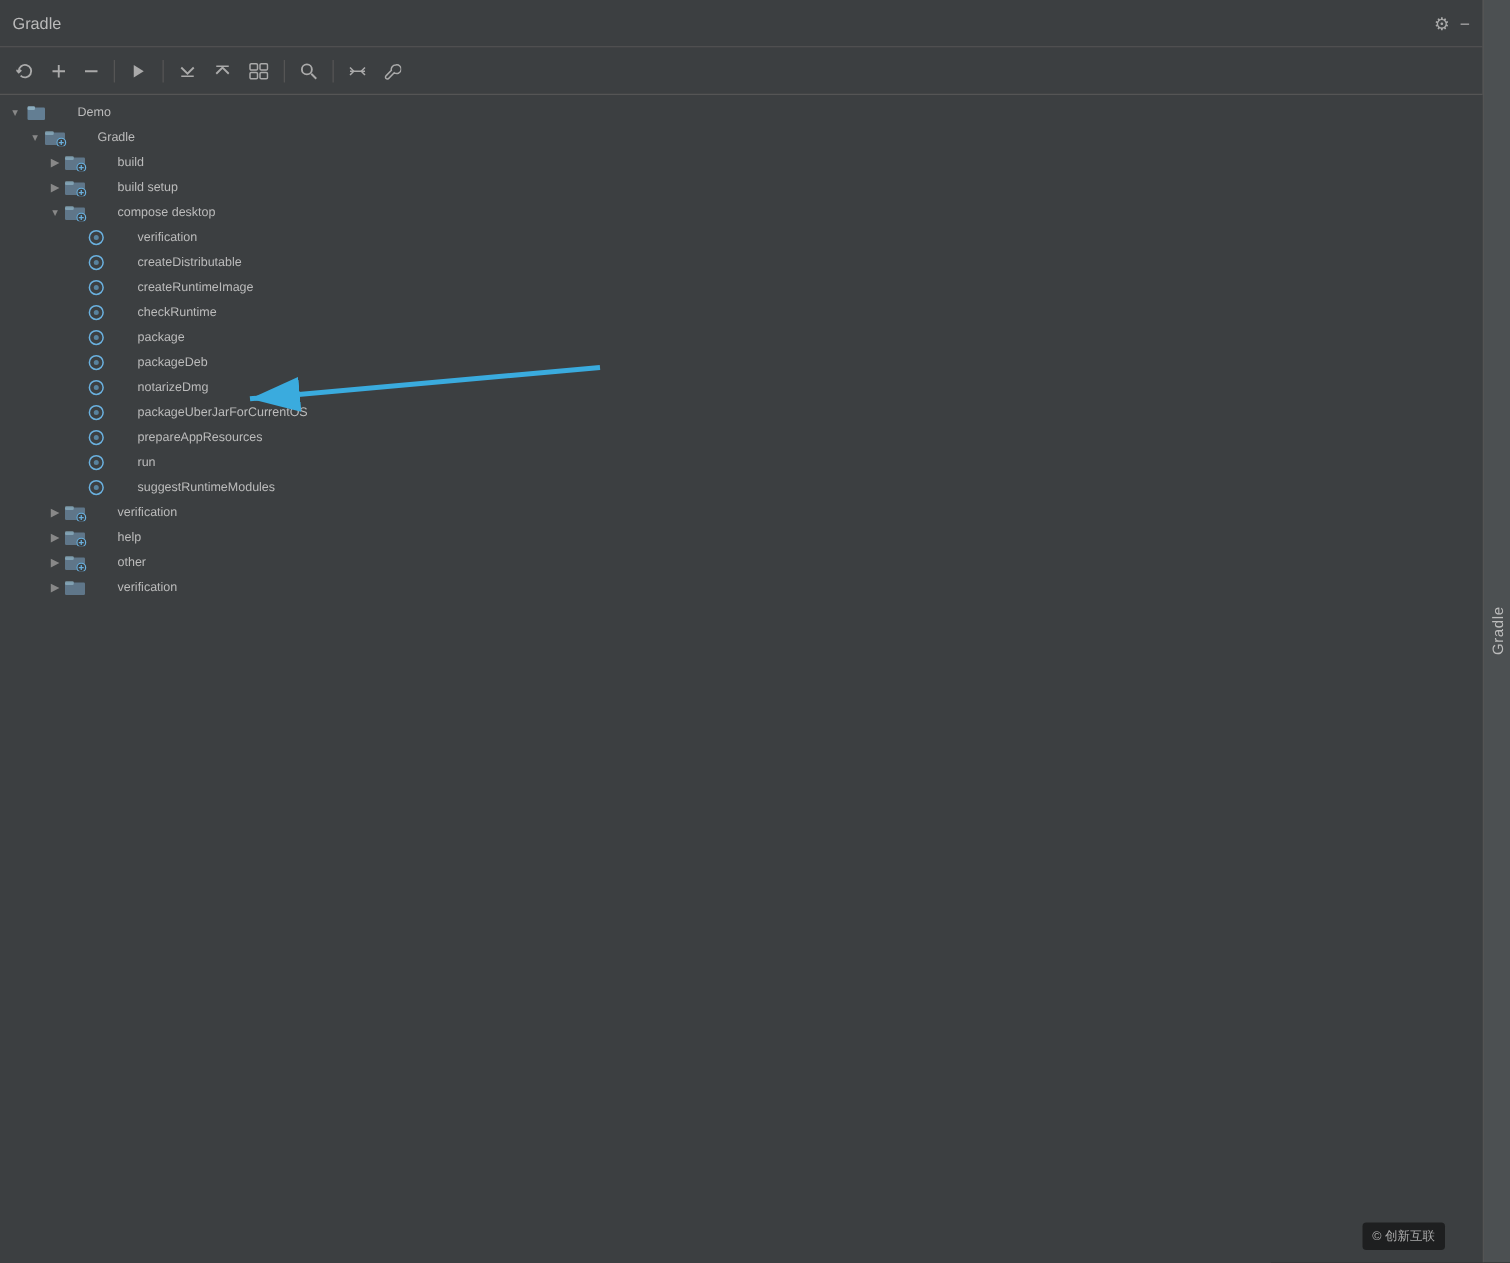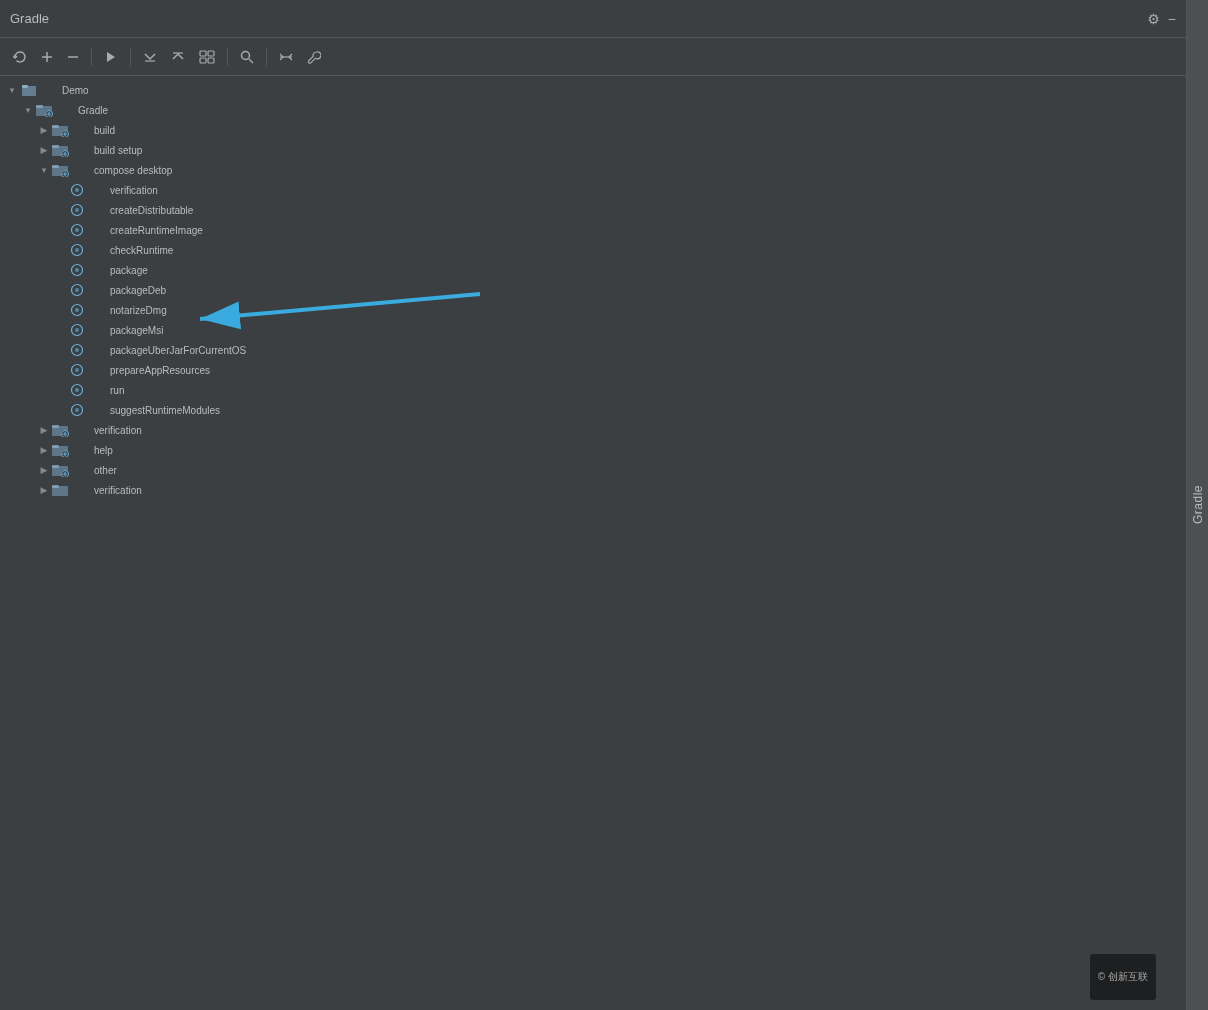--- a/index.html
+++ b/index.html
@@ -155,21 +155,21 @@
     }
 
     
     .watermark {
       position: absolute;
       bottom: 10px;
       right: 30px;
       background: rgba(0,0,0,0.5);
       color: #aaa;
       font-size: 10px;
-      padding: 16px 8px;
+      padding: 4px 8px;
       border-radius: 3px;
       z-index: 10;
     }
 
     
     .arrow-overlay {
       position: absolute;
       top: 230px;
       left: 230px;
       pointer-events: none;
@@ -415,30 +415,20 @@
         <span class="tree-indent" style="width:68px"></span>
         <span class="tree-icon">
           <svg width="14" height="14" viewBox="0 0 14 14" fill="none">
             <circle cx="7" cy="7" r="5.5" stroke="#6ab0de" stroke-width="1.2" fill="none"></circle>
             <circle cx="7" cy="7" r="2" fill="#6ab0de" opacity="0.6"></circle>
           </svg>
         </span>
         <span class="tree-label">notarizeDmg</span>
       </div>
 
-      <div class="tree-item">
-        <span class="tree-indent" style="width:68px"></span>
-        <span class="tree-icon">
-          <svg width="14" height="14" viewBox="0 0 14 14" fill="none">
-            <circle cx="7" cy="7" r="5.5" stroke="#6ab0de" stroke-width="1.2" fill="none"></circle>
-            <circle cx="7" cy="7" r="2" fill="#6ab0de" opacity="0.6"></circle>
-          </svg>
-        </span>
-        <span class="tree-label">packageMsi</span>
-      </div>
 
       <div class="tree-item">
         <span class="tree-indent" style="width:68px"></span>
         <span class="tree-icon">
           <svg width="14" height="14" viewBox="0 0 14 14" fill="none">
             <circle cx="7" cy="7" r="5.5" stroke="#6ab0de" stroke-width="1.2" fill="none"></circle>
             <circle cx="7" cy="7" r="2" fill="#6ab0de" opacity="0.6"></circle>
           </svg>
         </span>
         <span class="tree-label">packageUberJarForCurrentOS</span>

